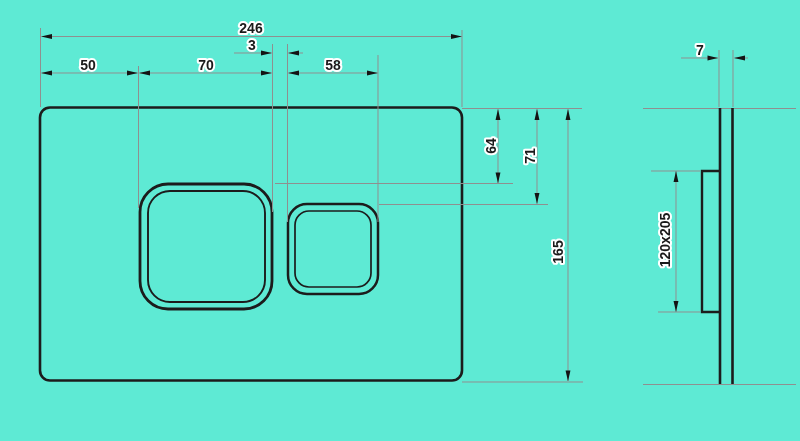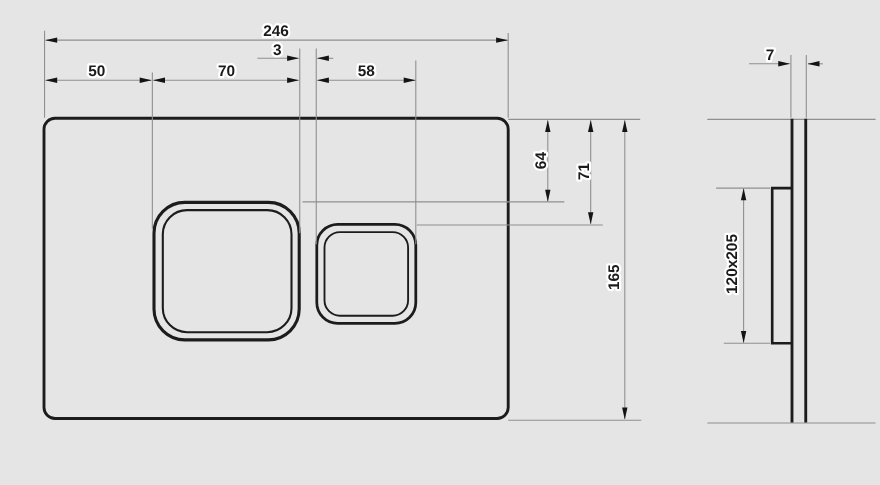--- a/index.html
+++ b/index.html
@@ -1,20 +1,20 @@
 <!DOCTYPE html>
 <html><head>
 <meta charset="utf-8">
 <style>
   html, body { margin: 0; padding: 0; background: #ffffff; }
   .canvas {
     position: relative;
     width: 800px;
     height: 441px;
-    background: #e5e5e5;
+    background: #5eead4;
     font-family: "Liberation Sans", "DejaVu Sans", sans-serif;
   }
   svg { display: block; }
   
   .outline       { fill: none; stroke: #1c1c1c; stroke-width: 2.6px; }
   .outline-btn   { fill: none; stroke: #1c1c1c; stroke-width: 2.8px; }
   .outline-btn2  { fill: none; stroke: #1c1c1c; stroke-width: 2.5px; }
   .outline-inner { fill: none; stroke: #1c1c1c; stroke-width: 1.9px; }
   .outline-inner2{ fill: none; stroke: #1c1c1c; stroke-width: 1.7px; }
   .outline-side  { fill: none; stroke: #1c1c1c; stroke-width: 2.4px; }

